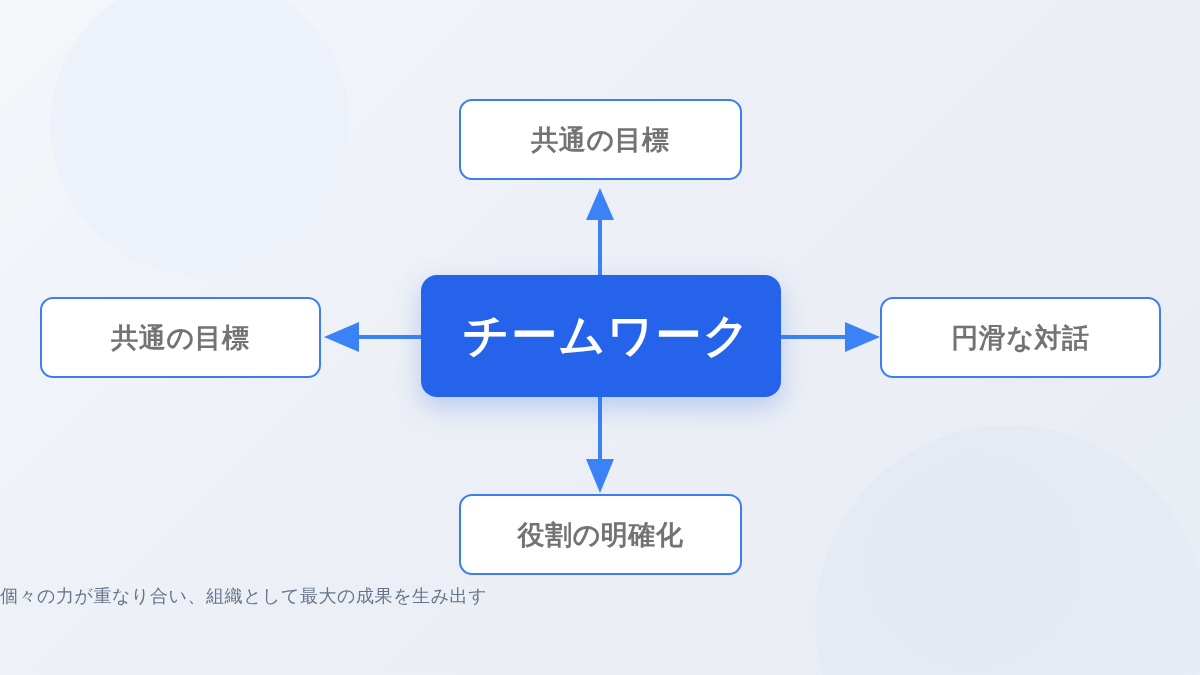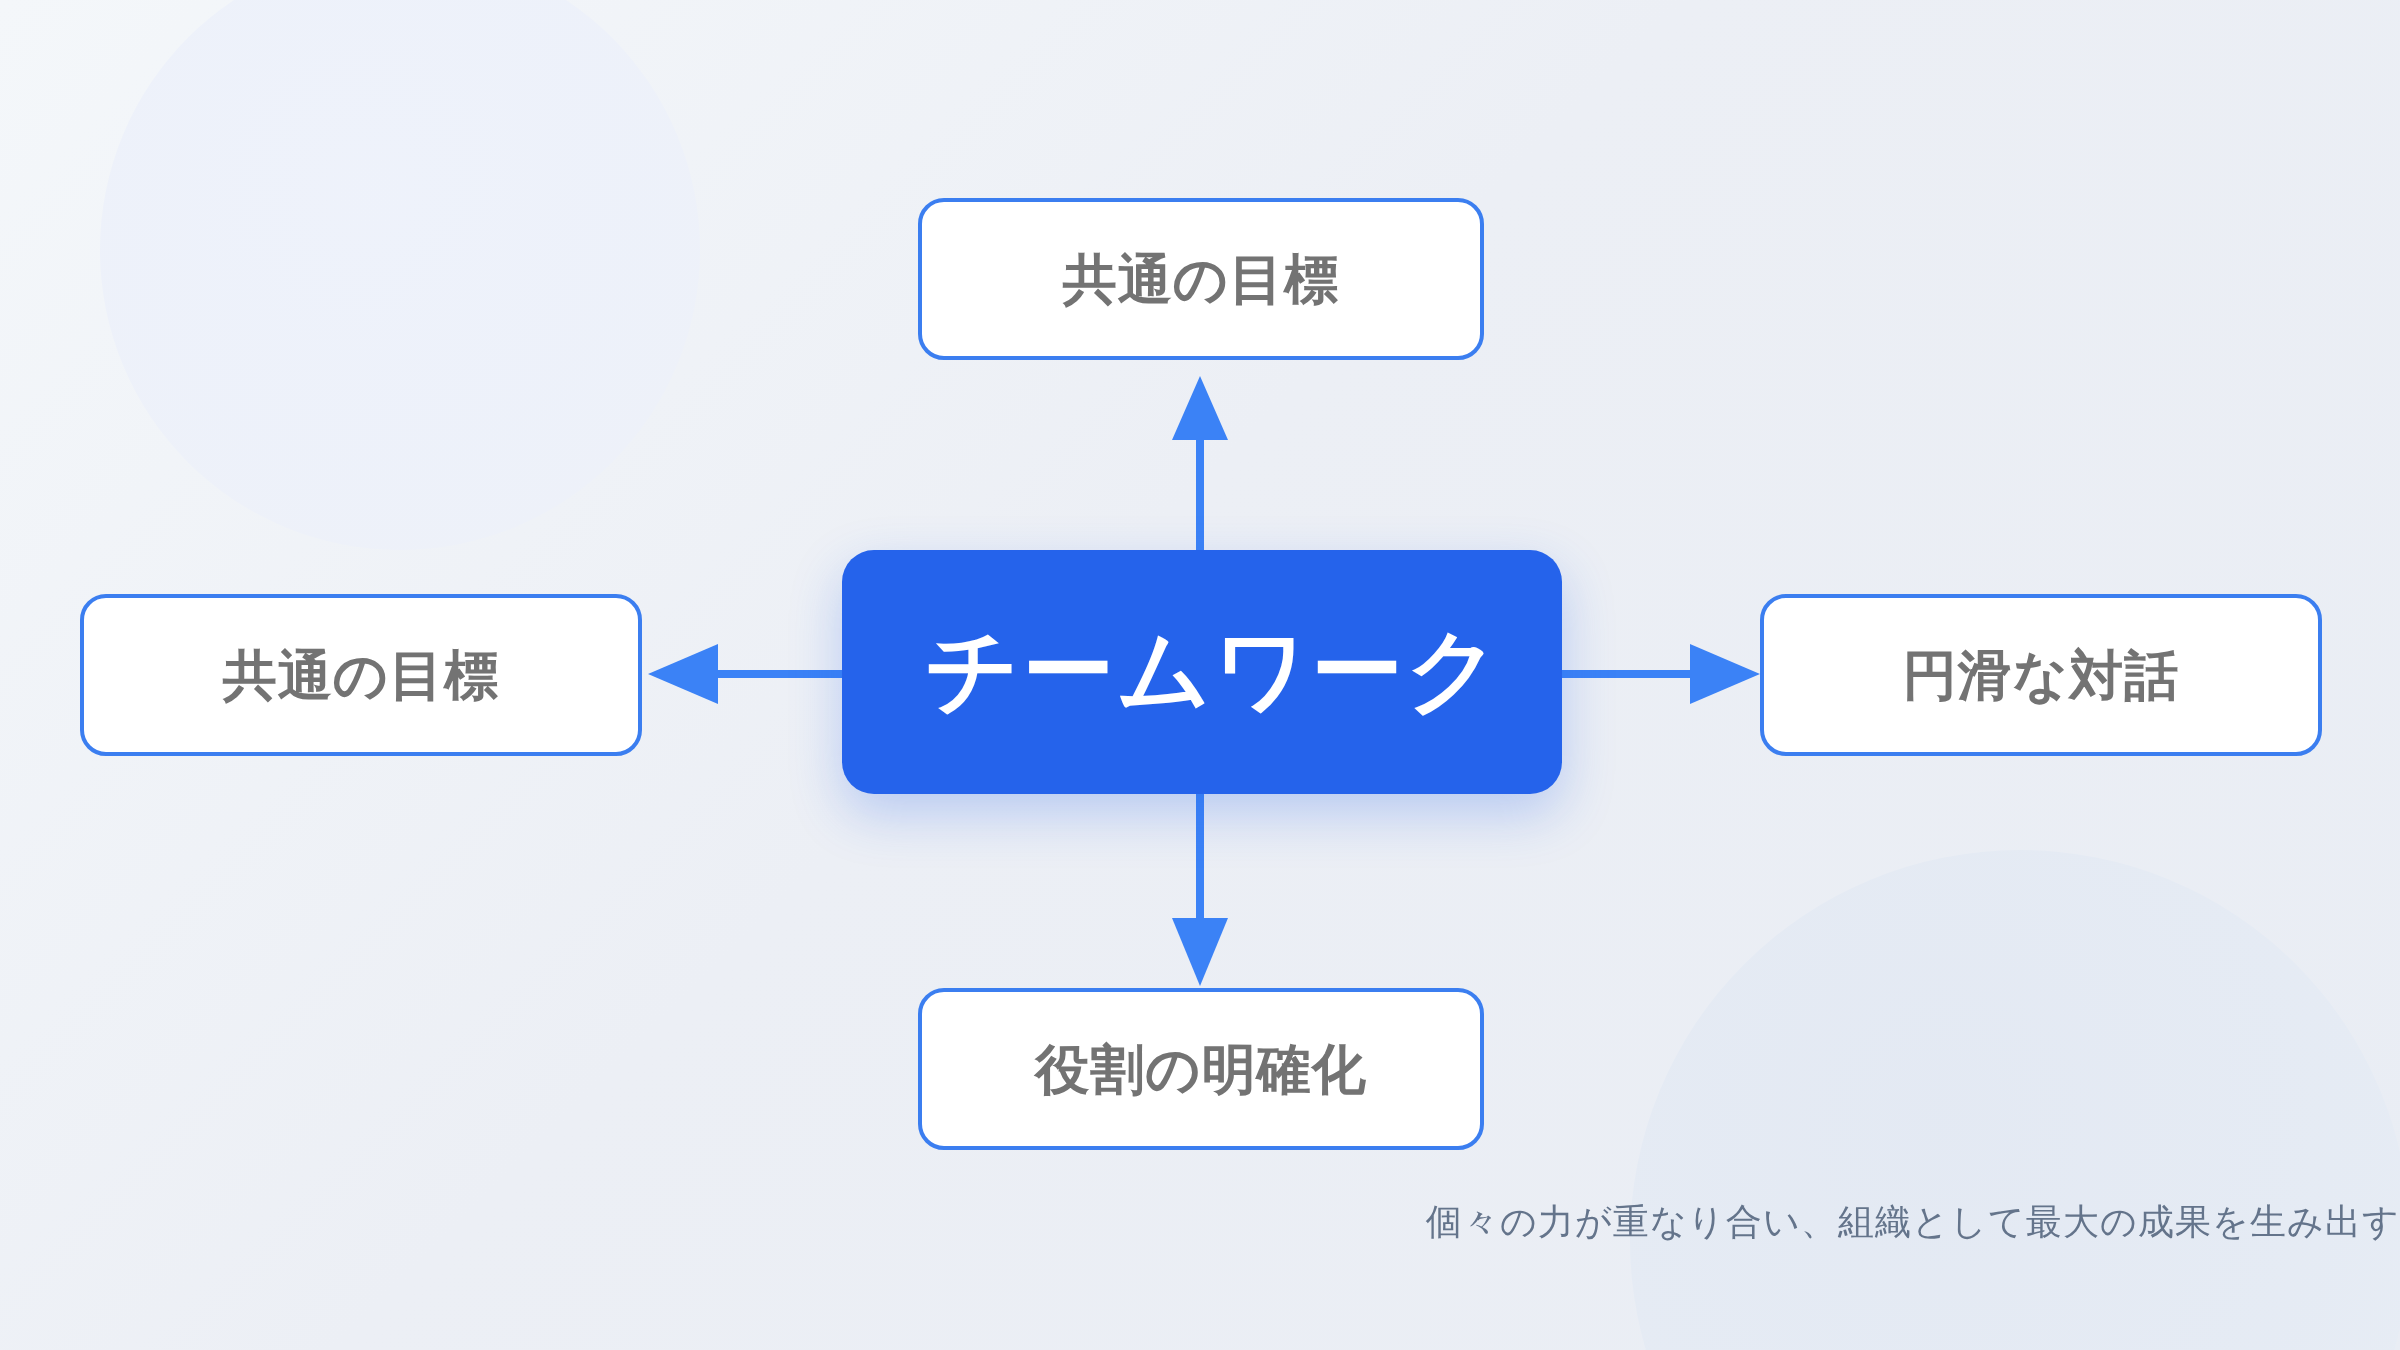--- a/index.html
+++ b/index.html
@@ -92,23 +92,23 @@
   .arrow { position: absolute; pointer-events: none; }
   .arrow-up    { left: 575px; top: 186px; width: 50px; height: 90px; }
   .arrow-down  { left: 575px; top: 396px; width: 50px; height: 99px; }
   .arrow-left  { left: 322px; top: 312px; width: 101px; height: 50px; }
   .arrow-right { left: 779px; top: 312px; width: 103px; height: 50px; }
 
   
   .caption {
     position: absolute;
     left: 0;
-    top: 599px;
+    top: 584px;
     width: 1200px;
-    text-align: right;
+    text-align: left;
     font-size: 18px;
     font-weight: 400;
     color: #64748b;
     letter-spacing: 0.03em;
   }
 </style>
 </head>
 <body>
 
 <div id="stage">

